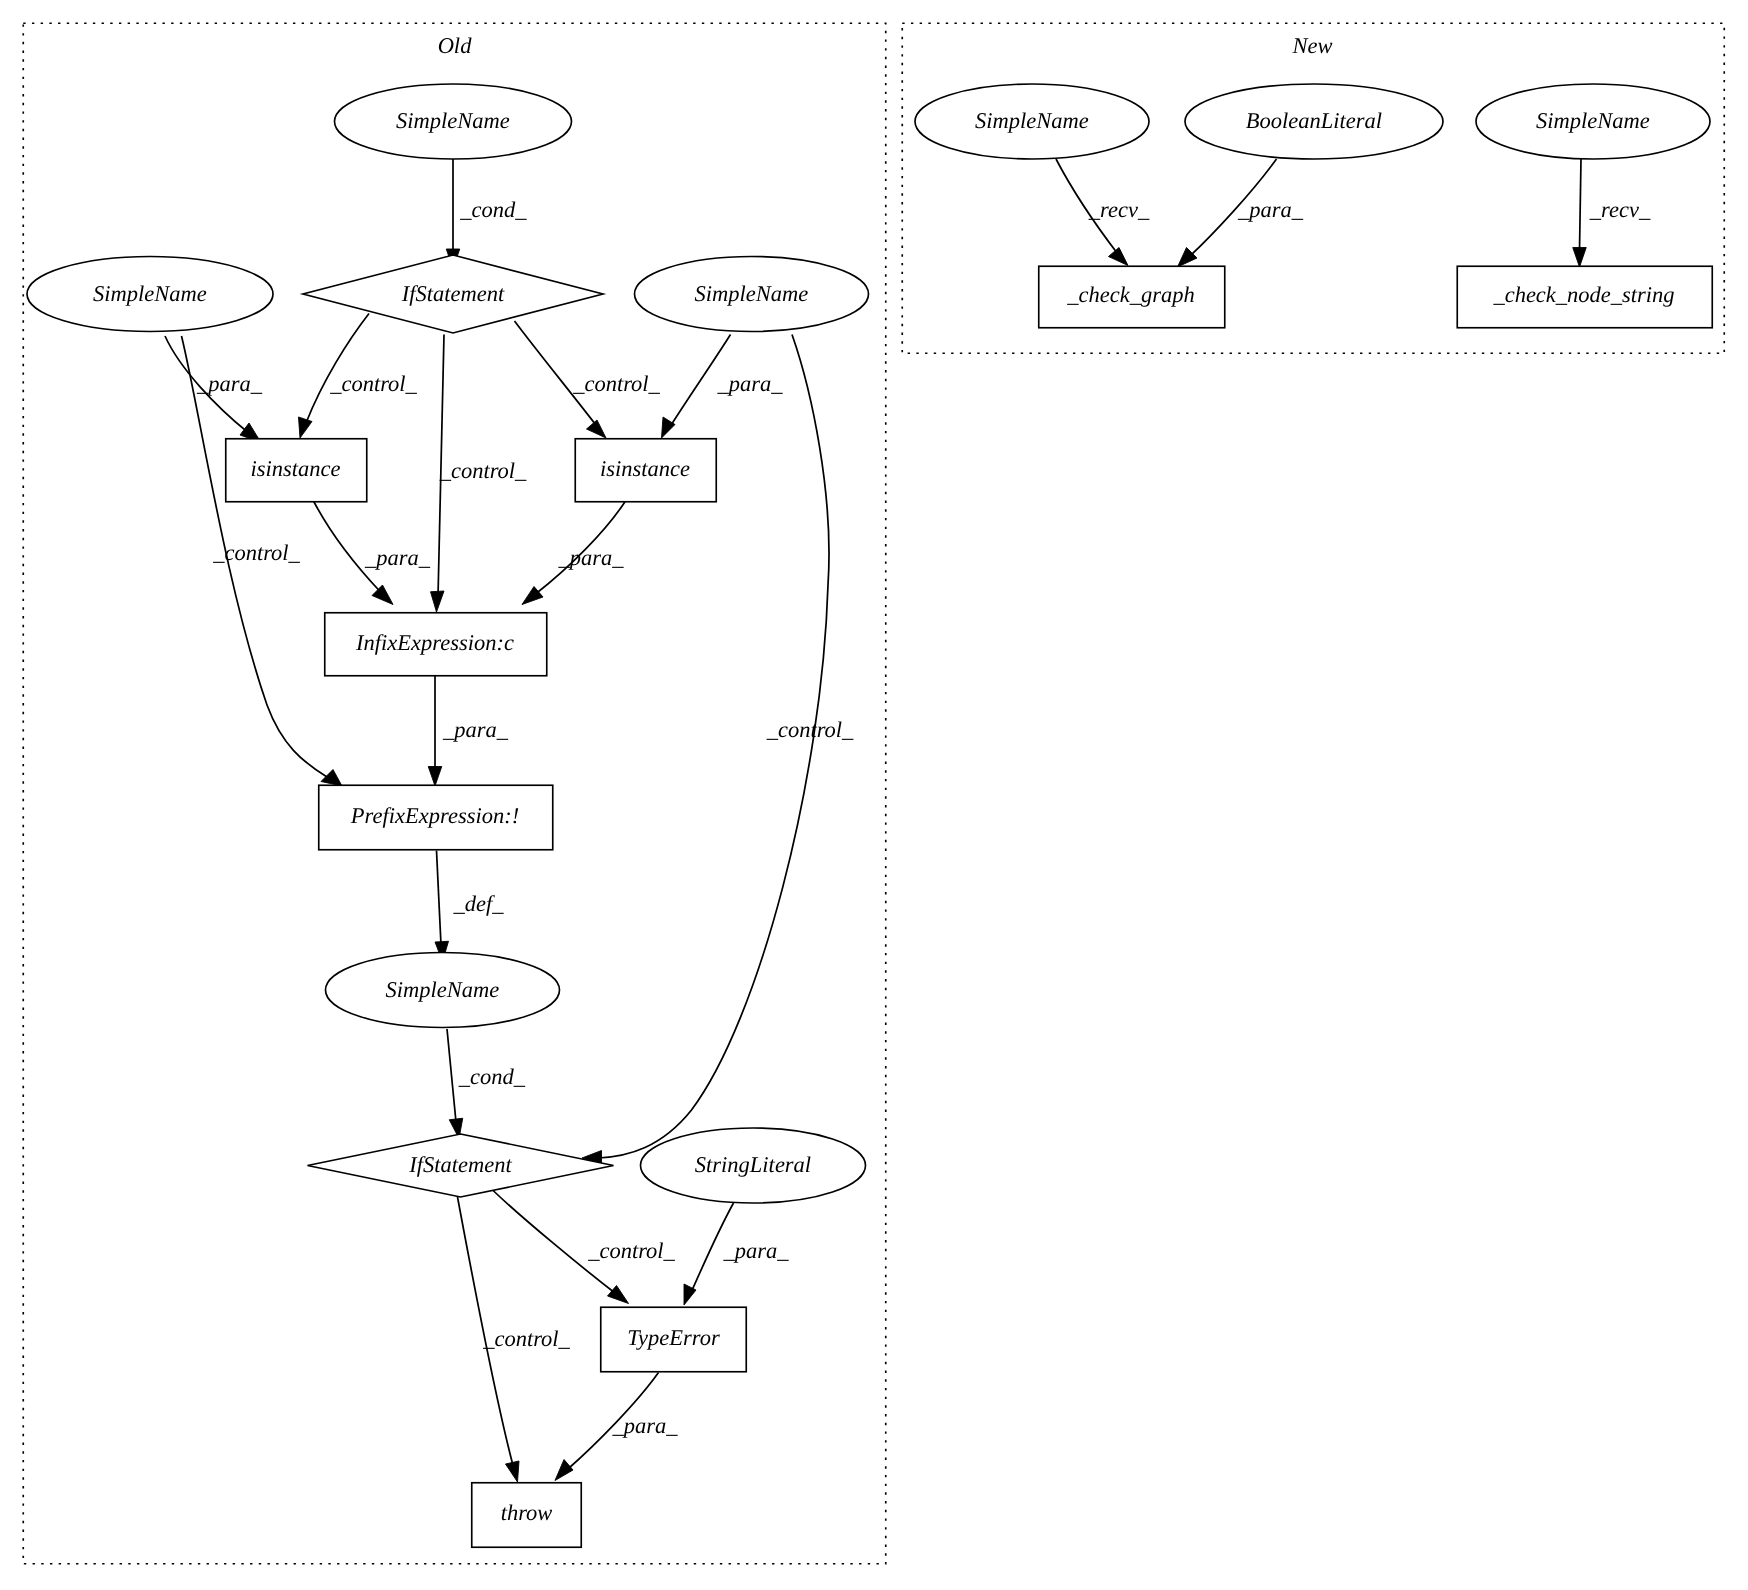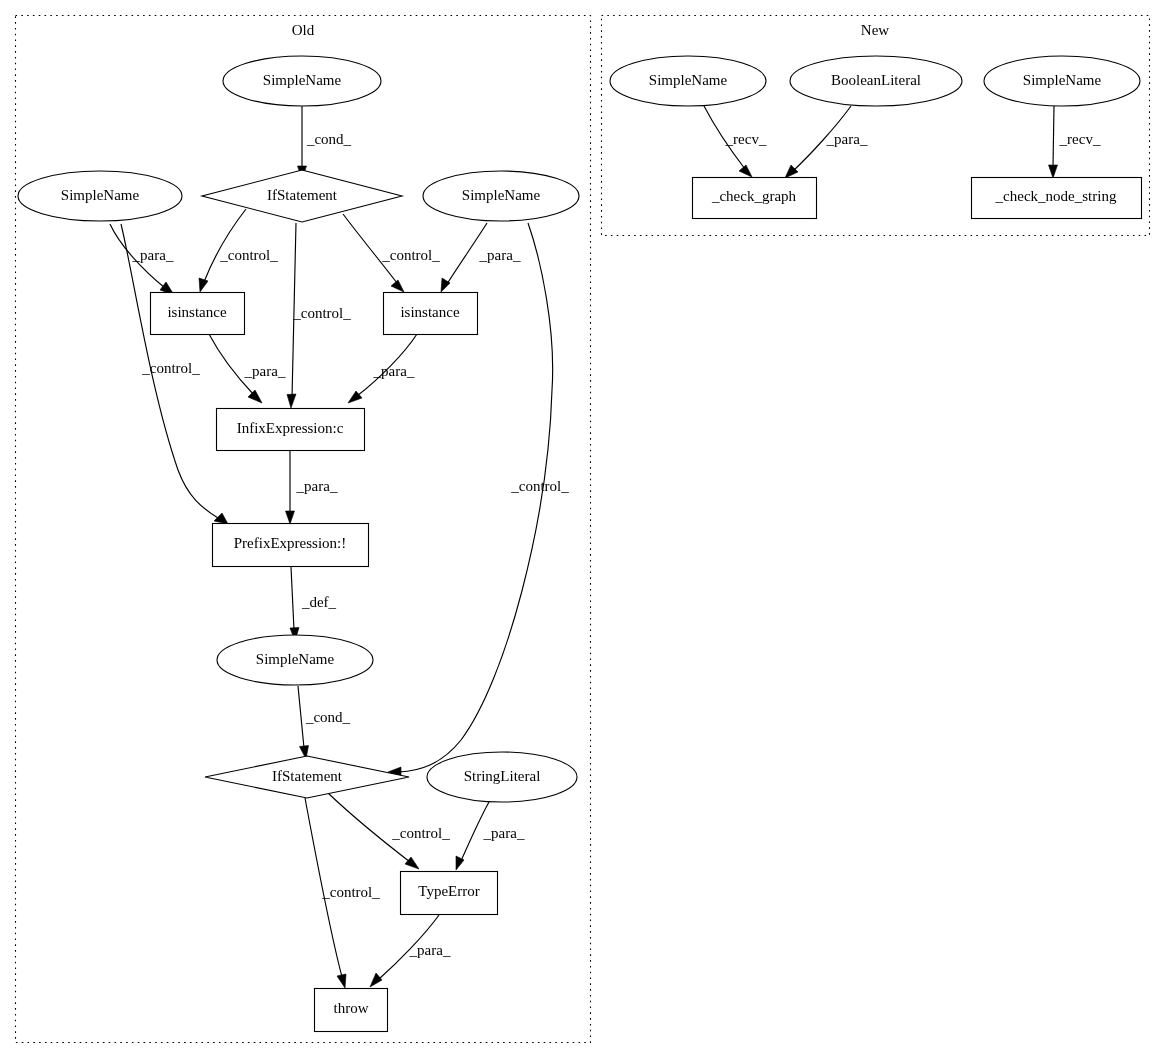--- a/index.html
+++ b/index.html
@@ -10,20 +10,21 @@
   body {
     width: 1165px;
     height: 1060px;
     font-family: "Liberation Serif", "DejaVu Serif", serif;
     overflow: hidden;
   }
   #graph-root {
     position: relative;
     width: 1165px;
     height: 1060px;
+    font-style: italic;
   }
   svg#graph-svg {
     display: block;
     width: 1165px;
     height: 1060px;
   }
   .node-shape {
     fill: #ffffff;
     stroke: #000000;
     stroke-width: 1.1;

